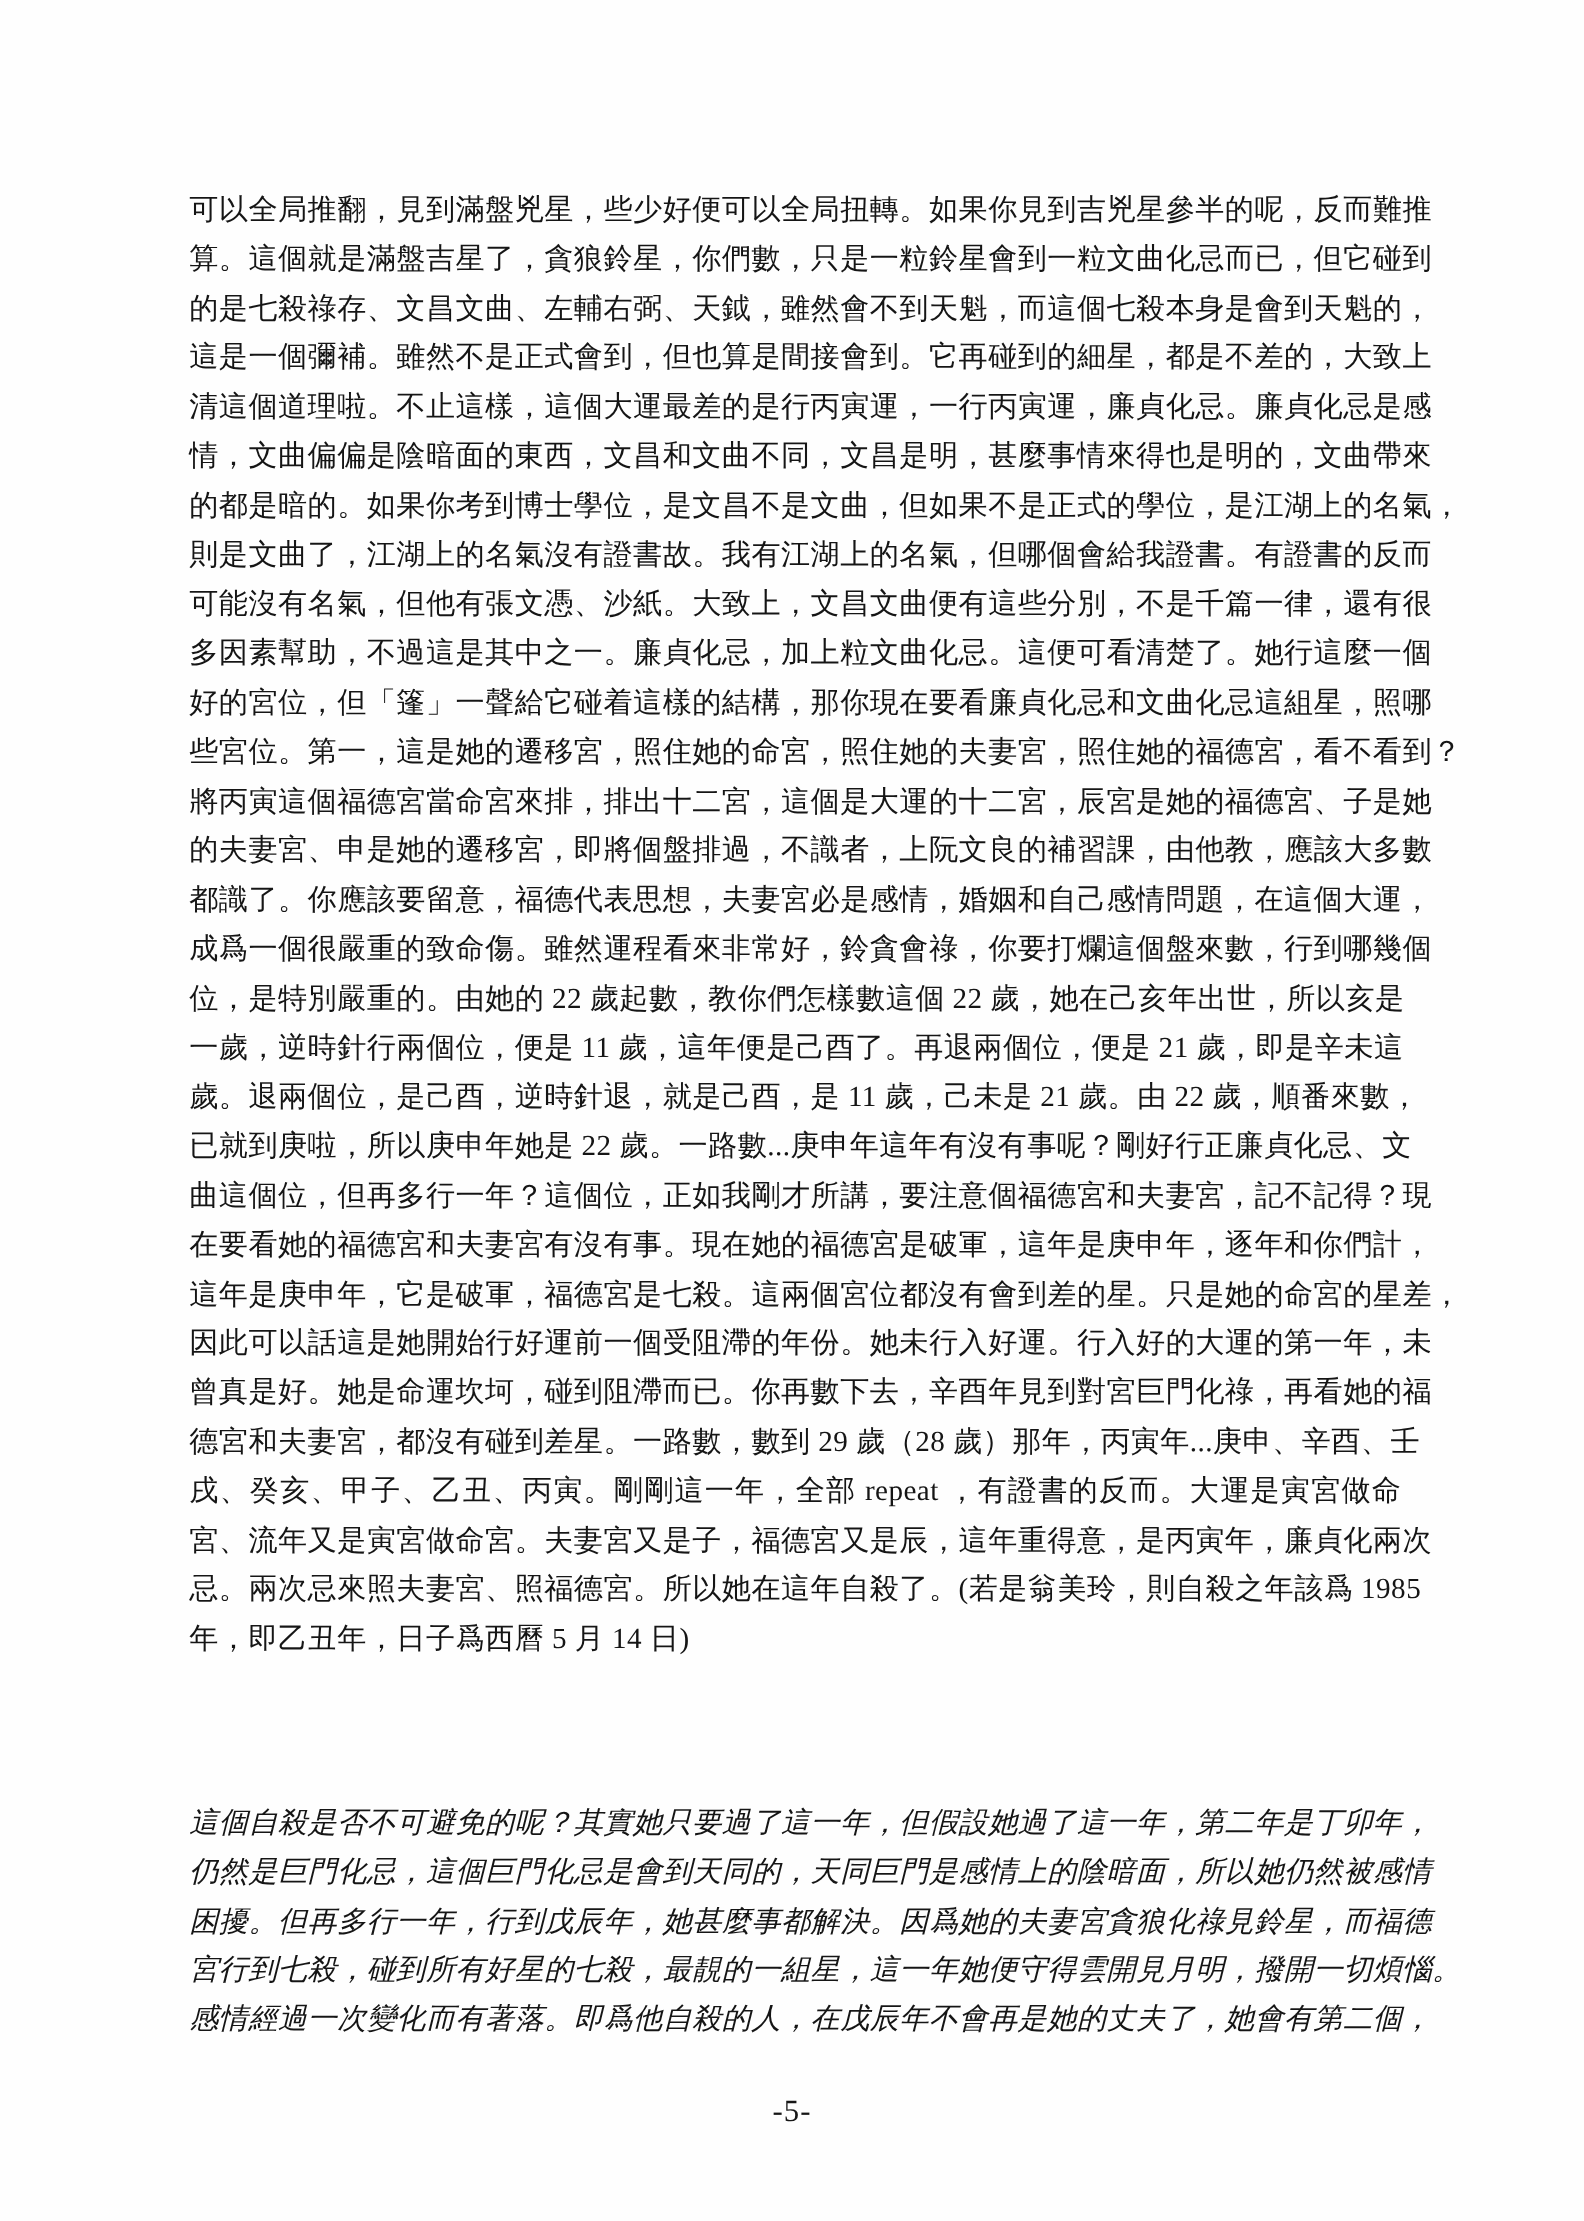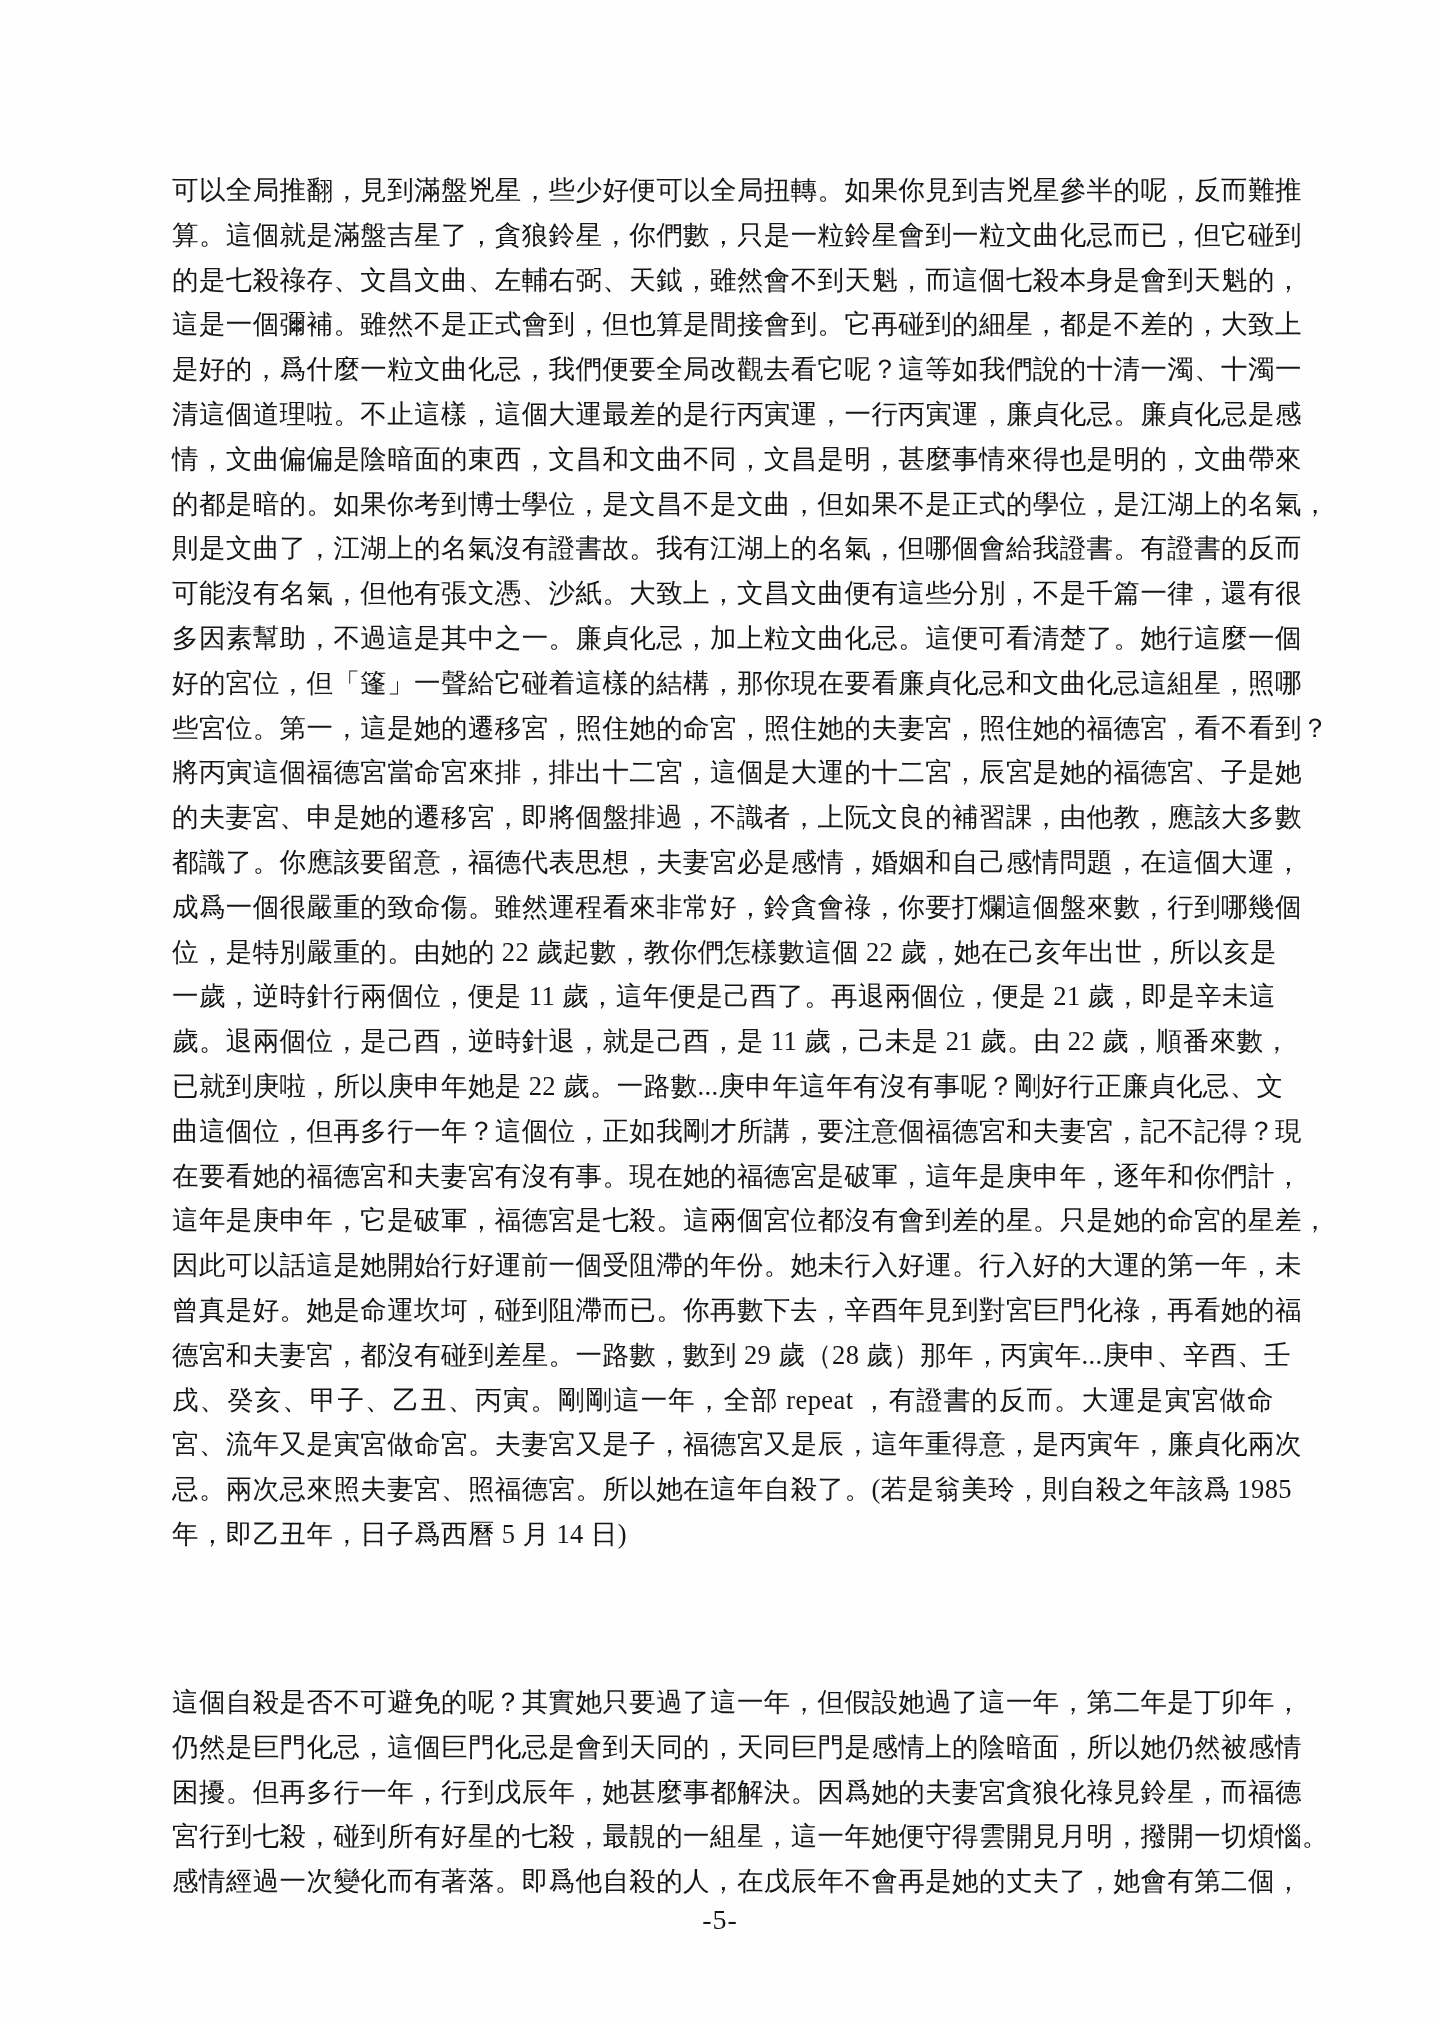--- a/index.html
+++ b/index.html
@@ -19,21 +19,21 @@
     position: absolute;
     inset: 0;
     background: #fefefe;
   }
   .para {
     position: absolute;
     left: 172px;
     width: 1102px;
   }
   .para-1 { top: 168px; }
-  .para-2 { top: 1680px; }
+  .para-2 { top: 1634px; font-style: italic; }
   .line {
     height: 44.8px;
     line-height: 44.8px;
     font-size: 26.5px;
     letter-spacing: 0.4px;
     white-space: nowrap;
     text-align: justify;
     
     text-align-last: justify;
     overflow: visible;
@@ -56,21 +56,20 @@
 </head>
 <body>
 
 <div class="scan-page">
 
   <div class="para para-1">
     <div class="line">可以全局推翻，見到滿盤兇星，些少好便可以全局扭轉。如果你見到吉兇星參半的呢，反而難推</div>
     <div class="line">算。這個就是滿盤吉星了，貪狼鈴星，你們數，只是一粒鈴星會到一粒文曲化忌而已，但它碰到</div>
     <div class="line">的是七殺祿存、文昌文曲、左輔右弼、天鉞，雖然會不到天魁，而這個七殺本身是會到天魁的，</div>
     <div class="line">這是一個彌補。雖然不是正式會到，但也算是間接會到。它再碰到的細星，都是不差的，大致上</div>
-    <div class="line">是好的，爲什麼一粒文曲化忌，我們便要全局改觀去看它呢？這等如我們說的十清一濁、十濁一</div>
     <div class="line">清這個道理啦。不止這樣，這個大運最差的是行丙寅運，一行丙寅運，廉貞化忌。廉貞化忌是感</div>
     <div class="line">情，文曲偏偏是陰暗面的東西，文昌和文曲不同，文昌是明，甚麼事情來得也是明的，文曲帶來</div>
     <div class="line">的都是暗的。如果你考到博士學位，是文昌不是文曲，但如果不是正式的學位，是江湖上的名氣，</div>
     <div class="line">則是文曲了，江湖上的名氣沒有證書故。我有江湖上的名氣，但哪個會給我證書。有證書的反而</div>
     <div class="line">可能沒有名氣，但他有張文憑、沙紙。大致上，文昌文曲便有這些分別，不是千篇一律，還有很</div>
     <div class="line">多因素幫助，不過這是其中之一。廉貞化忌，加上粒文曲化忌。這便可看清楚了。她行這麼一個</div>
     <div class="line">好的宮位，但「篷」一聲給它碰着這樣的結構，那你現在要看廉貞化忌和文曲化忌這組星，照哪</div>
     <div class="line">些宮位。第一，這是她的遷移宮，照住她的命宮，照住她的夫妻宮，照住她的福德宮，看不看到？</div>
     <div class="line">將丙寅這個福德宮當命宮來排，排出十二宮，這個是大運的十二宮，辰宮是她的福德宮、子是她</div>
     <div class="line">的夫妻宮、申是她的遷移宮，即將個盤排過，不識者，上阮文良的補習課，由他教，應該大多數</div>

